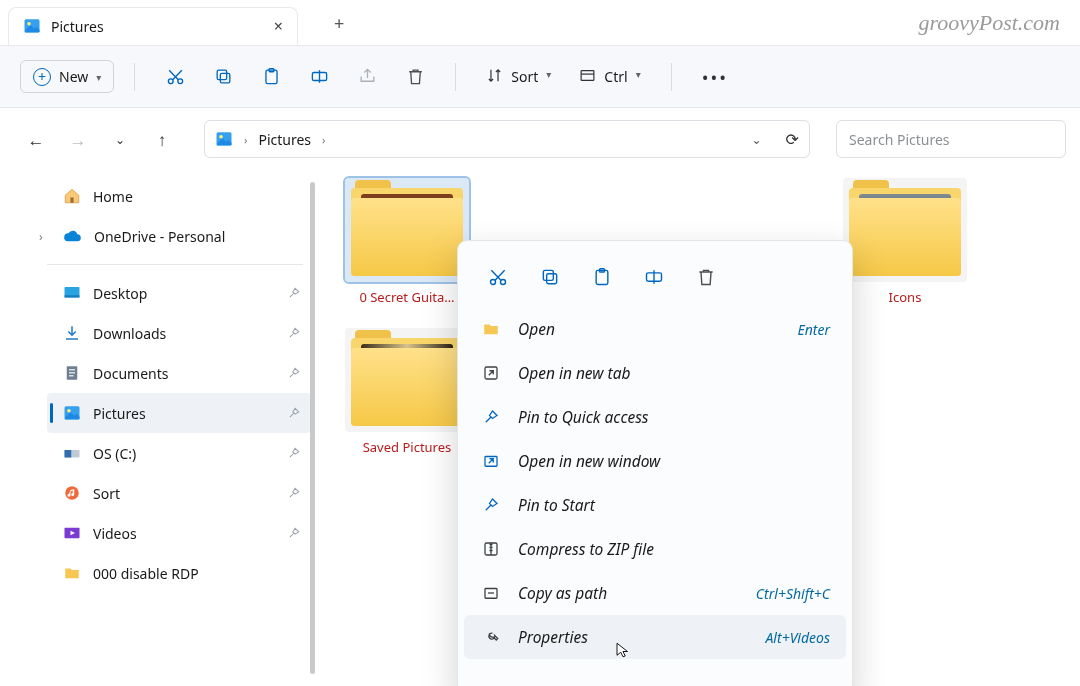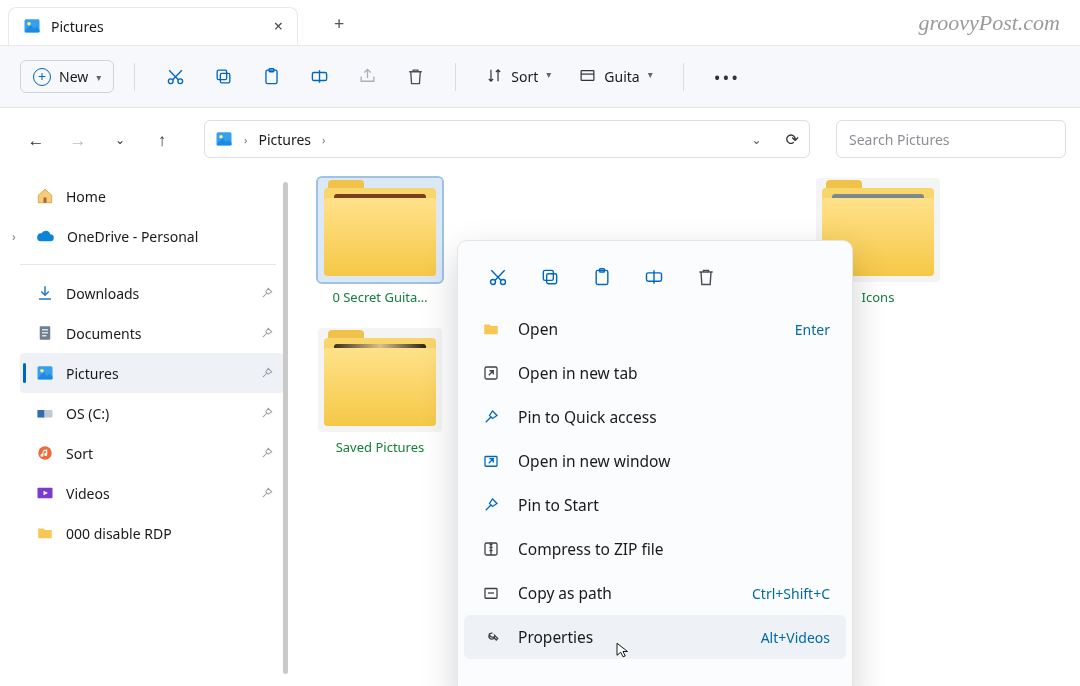--- a/index.html
+++ b/index.html
@@ -29,47 +29,47 @@
   .navarr { width: 28px; text-align: center; color: #333; font-size: 17px; }
   .navarr.dis { color: #bcbcbc; }
   .addressbar { flex: 1; display: flex; align-items: center; border: 1px solid #dcdfe3; border-radius: 6px; height: 38px; padding: 0 10px; gap: 10px; margin-left: 14px; }
   .addressbar .chev { color: #777; font-size: 11px; margin: 0 1px; }
   .addressbar .drop { margin-left: auto; color: #555; font-size: 12px; }
   .addressbar .refresh { color: #333; font-size: 16px; margin-left: 14px; }
   .searchbox { width: 230px; border: 1px solid #dcdfe3; border-radius: 6px; height: 38px; padding: 0 12px; display: flex; align-items: center; color: #8c9095; margin-left: 12px; }
 
   
   .body { display: flex; height: calc(686px - 46px - 62px - 62px); }
-  .sidebar { width: 290px; padding: 6px 6px 0 20px; position: relative; }
+  .sidebar { width: 290px; padding: 6px 6px 0 20px; position: relative; margin-left: 27px; }
   .scrollgutter { position: absolute; right: 2px; top: 12px; bottom: 12px; width: 5px; background: #c9c9c9; border-radius: 3px; }
   .sitem { display: flex; align-items: center; gap: 12px; height: 40px; padding: 0 10px 0 16px; border-radius: 4px; position: relative; }
   .sitem.active { background: #eef2f7; }
   .sitem.active::before { content: ""; position: absolute; left: 3px; top: 10px; bottom: 10px; width: 3px; background: #0067c0; border-radius: 2px; }
   .sitem .exp { position: absolute; left: -8px; color: #7a7f85; font-size: 12px; }
   .sitem .pin { margin-left: auto; color: #9aa0a7; }
   .sdiv { height: 1px; background: #e5e7ea; margin: 8px 8px 8px 0; }
 
   .content { flex: 1; padding: 8px 20px; position: relative; }
   .grid { display: flex; flex-wrap: wrap; gap: 22px 26px; }
   .item { width: 140px; display: flex; flex-direction: column; align-items: center; gap: 6px; }
   .item.sel .thumb { outline: 2px solid #9ec2e6; background: #dbe9f7; }
   .thumb { width: 124px; height: 104px; border-radius: 4px; background: #f4f4f4; position: relative; overflow: hidden; }
   .folder { position: absolute; inset: 10px 6px 6px 6px; }
   .folder::before { content: ""; position: absolute; top: -8px; left: 4px; width: 36px; height: 14px; background: #f1c24a; border-radius: 4px 4px 0 0; }
   .folder .back { position: absolute; inset: 0; background: #f8d66b; border-radius: 4px; }
   .folder .front { position: absolute; inset: 10px 0 0 0; background: linear-gradient(#ffe18a,#f5c846); border-radius: 4px; }
   .folder .inner { position: absolute; inset: 6px 10px 22px 10px; border-radius: 3px; }
-  .item .label { font-size: 13px; color: #15803d; text-align: center; max-width: 140px; white-space: nowrap; overflow: hidden; text-overflow: ellipsis; }
+  .item .label { font-size: 13px; color: #b91c1c; text-align: center; max-width: 140px; white-space: nowrap; overflow: hidden; text-overflow: ellipsis; }
 
   
   .ctx { position: absolute; left: 457px; top: 240px; width: 396px; background: #fbfcfd; border: 1px solid #e2e5e9; border-radius: 10px; box-shadow: 0 14px 36px rgba(0,0,0,.18); padding: 10px 6px 38px 6px; }
   .ctx-toolbar { display: flex; gap: 8px; padding: 6px 12px 10px 12px; }
   .ctx-toolbar .cbtn { width: 44px; height: 40px; display: flex; align-items: center; justify-content: center; color: #0067c0; border-radius: 6px; }
   .ctx-toolbar .cbtn.gray { color: #4a4f55; }
-  .mitem { display: flex; align-items: center; gap: 16px; height: 44px; padding: 0 16px; border-radius: 6px; font-size: 15.5px; }
+  .mitem { display: flex; align-items: center; gap: 16px; height: 44px; padding: 0 16px; border-radius: 6px; font-size: 15.5px; font-style: italic; }
   .mitem:hover, .mitem.hl { background: #eef1f5; }
   .mitem .mic { width: 22px; display: flex; justify-content: center; color: #3c4043; }
   .mitem .short { margin-left: auto; color: #0369a1; font-size: 14px; }
   .cursor { position: absolute; left: 614px; top: 641px; font-size: 18px; color: #000; pointer-events: none; }
 
   svg { display: block; }
 </style>
 </head>
 <body>
 
@@ -138,21 +138,21 @@
         <path d="M7 4 V20 M4 17 L7 20 L10 17 M17 20 V4 M14 7 L17 4 L20 7"></path>
       </svg>
     <span>Sort</span>
     <span class="chev">▾</span>
   </div>
   <div class="tdrop">
     <svg width="17" height="17" viewBox="0 0 24 24" fill="none" stroke="#333" stroke-width="1.7">
         <rect x="3" y="5" width="18" height="14" rx="1"></rect>
         <path d="M3 10 H21"></path>
       </svg>
-    <span>Guita</span>
+    <span>Ctrl</span>
     <span class="chev">▾</span>
   </div>
   <div class="tbsep"></div>
   <div class="more">•••</div>
 </div>
 
 <div class="navrow">
   <span class="navarr">←</span>
   <span class="navarr dis">→</span>
   <span class="navarr" style="font-size:12px">⌄</span>
@@ -188,20 +188,32 @@
     <div class="sitem">
       <span class="exp">›</span>
       <svg width="19" height="19" viewBox="0 0 24 24">
           <path d="M6 18 A5 5 0 0 1 7 8 A6 6 0 0 1 18 9 A4.5 4.5 0 0 1 18 18 Z" fill="#0a84d6"></path>
         </svg>
       <span>OneDrive - Personal</span>
     </div>
     <div class="sdiv"></div>
 
     <div class="sitem">
+      <svg width="18" height="18" viewBox="0 0 24 24">
+          <rect x="2" y="4" width="20" height="14" rx="1" fill="#27a3e2"></rect>
+          <rect x="2" y="15" width="20" height="3" fill="#1a7fbf"></rect>
+        </svg>
+      <span>Desktop</span>
+      <span class="pin">
+          <svg width="14" height="14" viewBox="0 0 24 24" fill="none" stroke="#9aa0a7" stroke-width="1.8">
+            <path d="M14 4 L20 10 L14 14 L10 10 Z M12 12 L5 19"></path>
+          </svg>
+        </span>
+    </div>
+    <div class="sitem">
       <svg width="18" height="18" viewBox="0 0 24 24" fill="none" stroke="#1f7bc2" stroke-width="2">
           <path d="M12 3 V15 M7 10 L12 15 L17 10 M4 20 H20"></path>
         </svg>
       <span>Downloads</span>
       <span class="pin">
           <svg width="14" height="14" viewBox="0 0 24 24" fill="none" stroke="#9aa0a7" stroke-width="1.8">
             <path d="M14 4 L20 10 L14 14 L10 10 Z M12 12 L5 19"></path>
           </svg>
         </span>
     </div>

